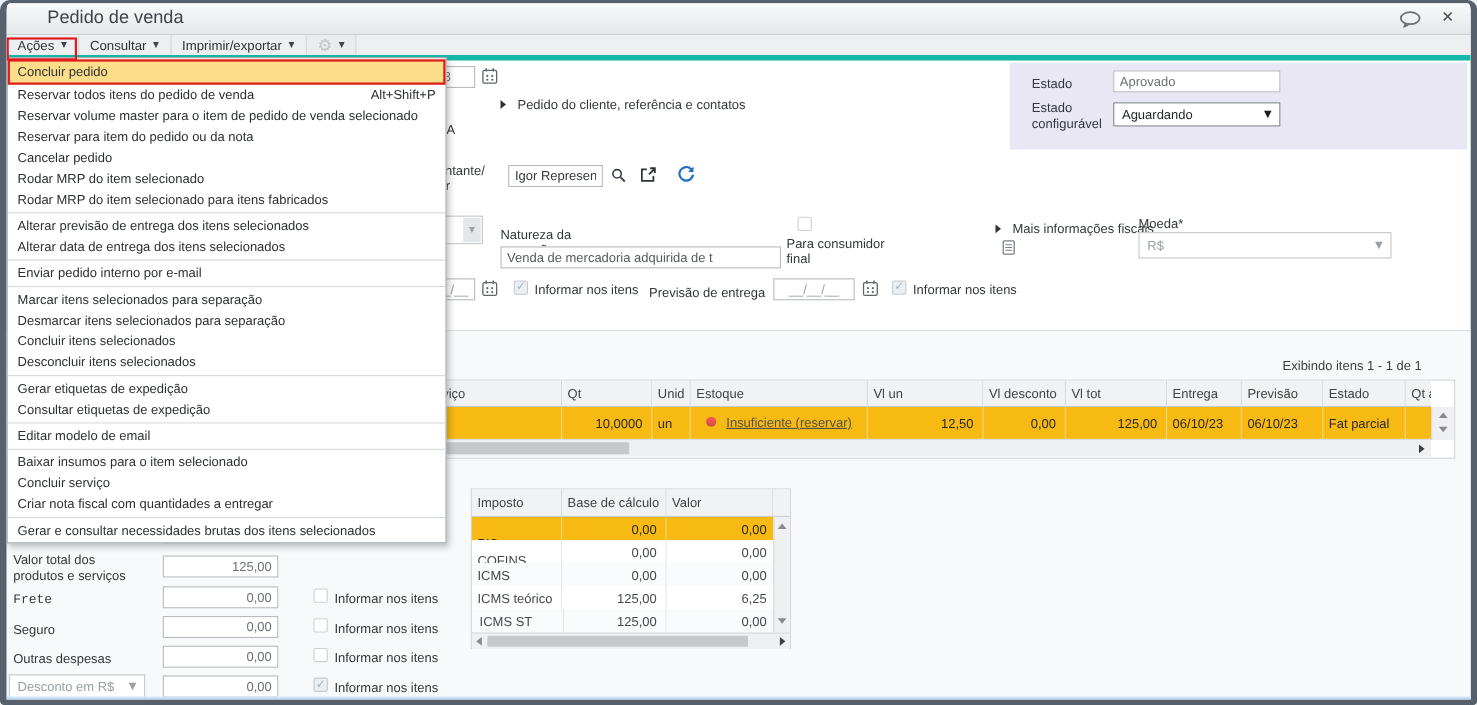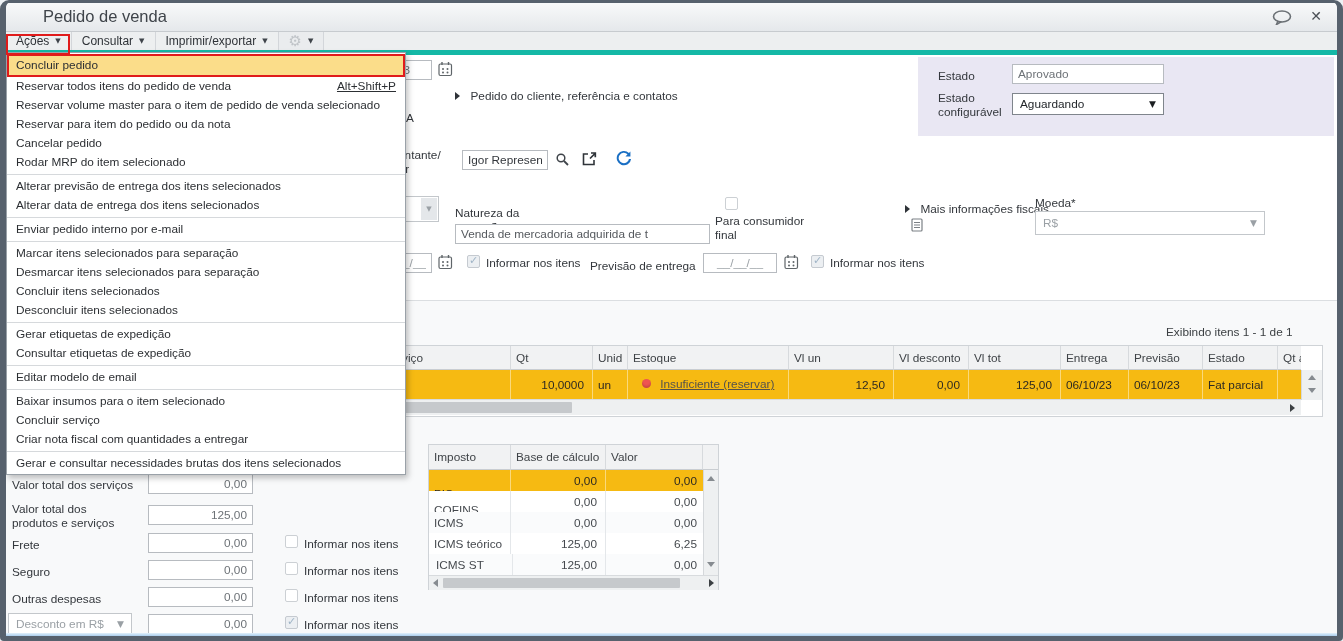--- a/index.html
+++ b/index.html
@@ -15,21 +15,21 @@
   .toolbar{position:absolute;left:0;top:29px;right:0;height:23px;background:#edeff0;border-bottom:5px solid #14b8a6;display:flex;align-items:stretch;}
   .tbtn{display:flex;align-items:center;gap:6px;padding:0 10px;border-right:1px solid #d3d6da;font-size:12px;color:#2f3338;cursor:pointer;}
   .chev{font-family:"DejaVu Sans",sans-serif;font-size:7px;color:#3f444a;}
   .gear{font-family:"DejaVu Sans",sans-serif;font-size:15px;color:#c0c4c8;line-height:1;}
   .annot{position:absolute;border:2px solid #e01b1b;z-index:80;pointer-events:none;}
   
   .menu{position:absolute;left:0;top:49px;width:400px;background:#fff;border:1px solid #9aa1a8;box-shadow:2px 3px 6px rgba(0,0,0,.25);z-index:50;padding:1px 0;}
   .mitem{display:flex;justify-content:space-between;align-items:center;padding:2px 9px;font-size:11.8px;line-height:15px;white-space:nowrap;overflow:hidden;color:#2c2f33;cursor:pointer;}
   .mitem.hl{background:#fbdd8a;border:2px solid #e01b1b;padding:2px 7px;}
   .msep{height:1px;background:#d6d9dc;margin:2px 0;}
-  .shortcut{color:#2c2f33;padding-left:12px;text-decoration:underline;}
+  .shortcut{color:#2c2f33;padding-left:12px;}
   
   .lbl{position:absolute;font-size:11.8px;line-height:14px;color:#33373c;white-space:nowrap;}
   .inp{position:absolute;border:1px solid #b7bbc0;background:#fff;font-family:"Liberation Sans",sans-serif;font-size:11.8px;color:#6d7277;padding:1px 5px;outline:none;}
   .num{text-align:right;}
   .cbx{position:absolute;width:13px;height:13px;border:1px solid #ccd0d4;background:#fff;border-radius:2px;cursor:pointer;}
   .cbx.checked{background:#eceff2;border-color:#c5cad0;}
   .cbx.checked::after{content:"✓";font-family:"DejaVu Sans",sans-serif;position:absolute;left:1px;top:-2px;font-size:11px;color:#9fb4c6;font-weight:bold;}
   .selbox{position:absolute;border:1px solid #7f858c;background:#fff;font-size:11.8px;display:flex;align-items:center;justify-content:space-between;padding:0 7px;cursor:pointer;}
   .selbox.disabled{border-color:#c3c7cb;color:#9aa0a5;cursor:default;}
   .arrow-r{display:inline-block;width:0;height:0;border-left:5px solid #2f3338;border-top:4px solid transparent;border-bottom:4px solid transparent;margin-right:6px;}
@@ -303,21 +303,21 @@
   </div>
 
   <span class="lbl" style="left:6px;top:475px;">Valor total dos serviços</span>
   <input class="inp num" style="left: 142px; top: 471px; width: 105px; height: 20px;" value="0,00">
 
   <span class="lbl" style="left:6px;top:499px;">
     <span>Valor total dos</span><br><span>produtos e serviços</span>
   </span>
   <input class="inp num" style="left: 142px; top: 502px; width: 105px; height: 20px;" value="125,00">
 
-  <span class="lbl" style="left:6px;top:535px;">Frete</span>
+  <span class="lbl" style="left:6px;top:535px;font-family:Liberation Mono, monospace;">Frete</span>
   <input class="inp num" style="left: 142px; top: 530px; width: 105px; height: 20px;" value="0,00">
   <span class="cbx" style="left:279px;top:532px;"></span>
   <span class="lbl" style="left:298px;top:534px;">Informar nos itens</span>
 
   <span class="lbl" style="left:6px;top:562px;">Seguro</span>
   <input class="inp num" style="left: 142px; top: 557px; width: 105px; height: 20px;" value="0,00">
   <span class="cbx" style="left:279px;top:559px;"></span>
   <span class="lbl" style="left:298px;top:561px;">Informar nos itens</span>
 
   <span class="lbl" style="left:6px;top:589px;">Outras despesas</span>
@@ -350,20 +350,23 @@
           </div>
       <div class="mitem">
             <span>Reservar para item do pedido ou da nota</span>
           </div>
       <div class="mitem">
             <span>Cancelar pedido</span>
           </div>
       <div class="mitem">
             <span>Rodar MRP do item selecionado</span>
           </div>
+      <div class="mitem">
+            <span>Rodar MRP do item selecionado para itens fabricados</span>
+          </div>
     </div>
     <div class="msep"></div>
     <div>
       <div class="mitem">
             <span>Alterar previsão de entrega dos itens selecionados</span>
           </div>
       <div class="mitem">
             <span>Alterar data de entrega dos itens selecionados</span>
           </div>
     </div>

